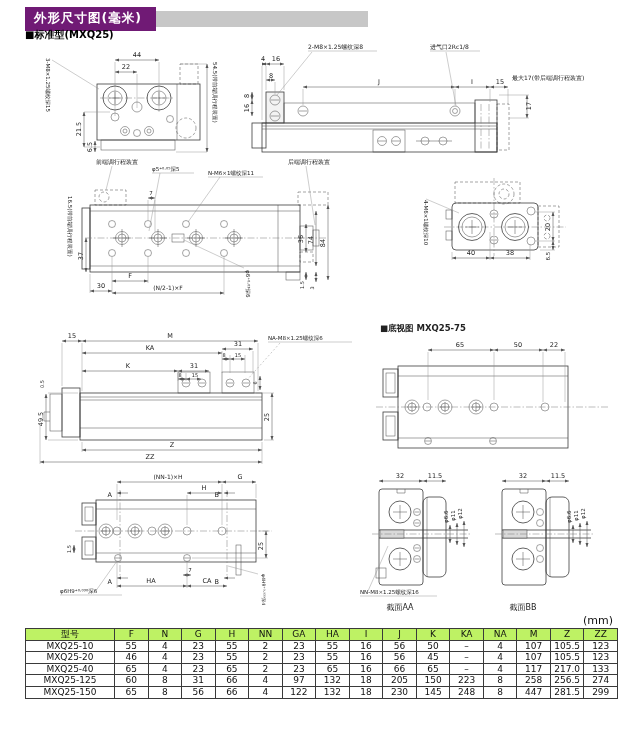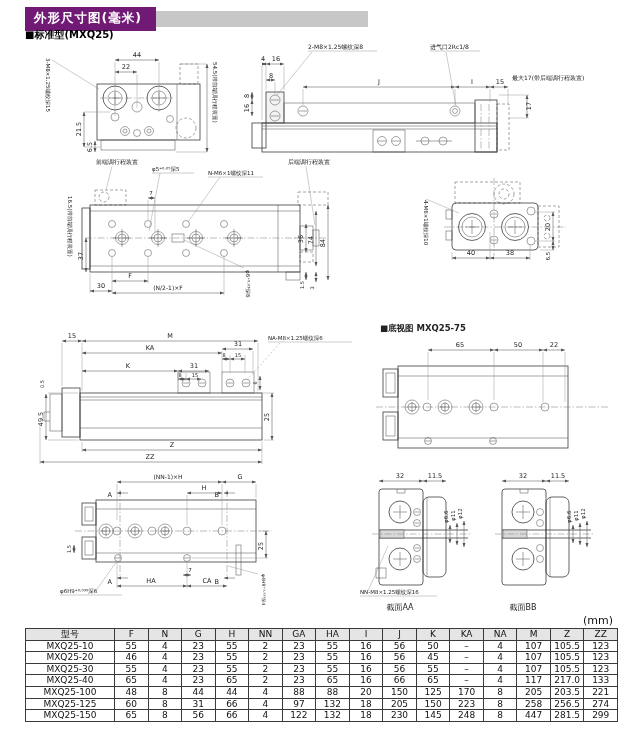--- a/index.html
+++ b/index.html
@@ -23,21 +23,21 @@
   .t5{font-size:5px;}
   .t45{font-size:4.6px;}
   .tc{font-size:8px;}
   .tt{font-size:8.5px;font-weight:bold;}
   .mm-note{position:absolute;top:614px;right:12px;font-size:11px;color:#111;}
   #dim-table{position:absolute;left:25px;top:628px;width:593px;border-collapse:collapse;
              table-layout:fixed;border:1.6px solid #222;}
   #dim-table th,#dim-table td{border:1px solid #3a3a3a;font-size:9px;font-weight:normal;
              text-align:center;padding:0;height:10.6px;line-height:10.6px;color:#111;
              overflow:hidden;white-space:nowrap;}
-  #dim-table th{background:#e5e5e5;}
+  #dim-table th{background:#bef264;}
   #dim-table th:first-child{width:88px;}
 </style>
 </head>
 <body>
 
 <div id="page">
 
   <div class="title-shadow"></div>
   <div class="title-bar">外形尺寸图(毫米)</div>
   <div class="subtitle">■标准型(MXQ25)</div>
@@ -599,72 +599,36 @@
           <td>16</td>
           <td>56</td>
           <td>45</td>
           <td>–</td>
           <td>4</td>
           <td>107</td>
           <td>105.5</td>
           <td>123</td>
         </tr>
         <tr>
-          <td>MXQ25-30</td>
-          <td>55</td>
-          <td>4</td>
-          <td>23</td>
-          <td>55</td>
-          <td>2</td>
-          <td>23</td>
-          <td>55</td>
-          <td>16</td>
-          <td>56</td>
-          <td>55</td>
-          <td>–</td>
-          <td>4</td>
-          <td>107</td>
-          <td>105.5</td>
-          <td>123</td>
-        </tr>
-        <tr>
           <td>MXQ25-40</td>
           <td>65</td>
           <td>4</td>
           <td>23</td>
           <td>65</td>
           <td>2</td>
           <td>23</td>
           <td>65</td>
           <td>16</td>
           <td>66</td>
           <td>65</td>
           <td>–</td>
           <td>4</td>
           <td>117</td>
           <td>217.0</td>
           <td>133</td>
-        </tr>
-        <tr>
-          <td>MXQ25-100</td>
-          <td>48</td>
-          <td>8</td>
-          <td>44</td>
-          <td>44</td>
-          <td>4</td>
-          <td>88</td>
-          <td>88</td>
-          <td>20</td>
-          <td>150</td>
-          <td>125</td>
-          <td>170</td>
-          <td>8</td>
-          <td>205</td>
-          <td>203.5</td>
-          <td>221</td>
         </tr>
         <tr>
           <td>MXQ25-125</td>
           <td>60</td>
           <td>8</td>
           <td>31</td>
           <td>66</td>
           <td>4</td>
           <td>97</td>
           <td>132</td>

